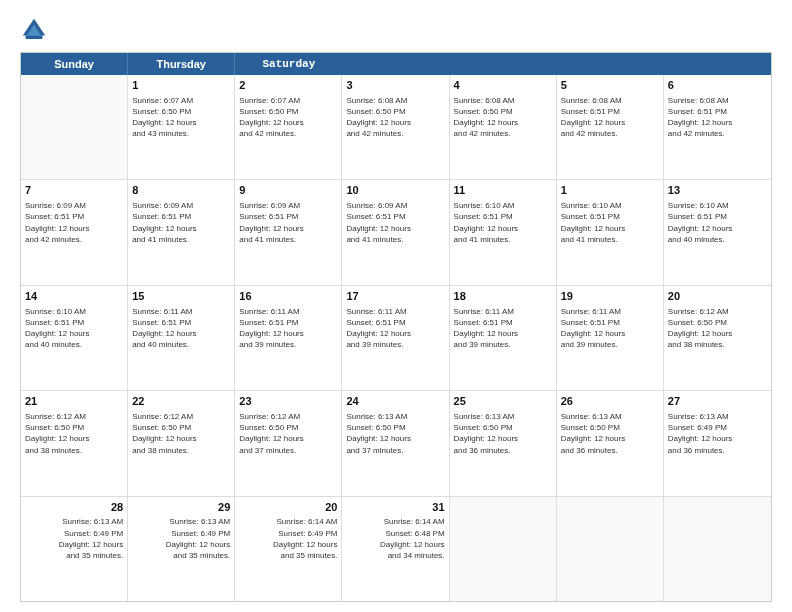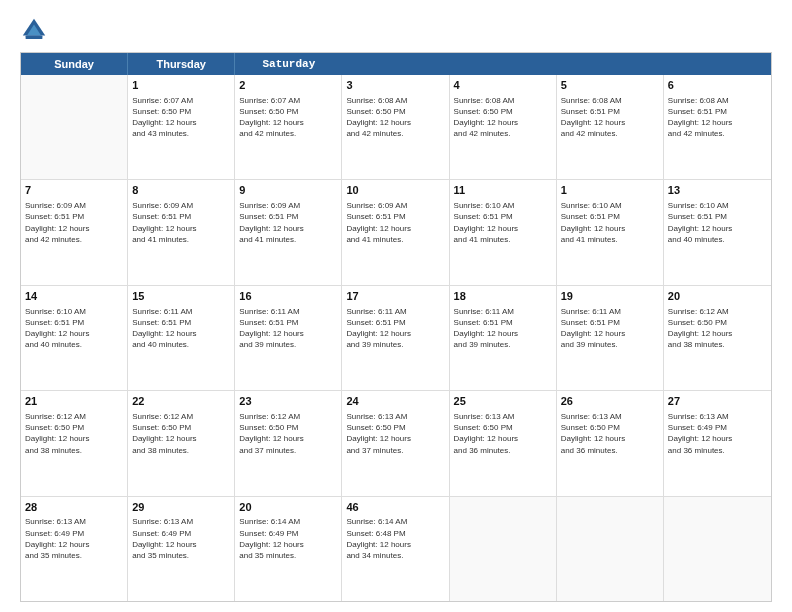--- a/index.html
+++ b/index.html
@@ -79,21 +79,21 @@
       flex: 1;
       display: flex;
       flex-direction: column;
     }
     .cal-row {
       display: grid;
       grid-template-columns: repeat(7, 1fr);
       flex: 1;
       border-bottom: 1px solid #ddd;
     }
-    .cal-row:last-child { border-bottom: none; }
+    .cal-row:last-child { border-bottom: none; text-align: right; }
     .cal-cell {
       border-right: 1px solid #ddd;
       padding: 3px 4px;
       font-size: 8.5px;
       color: #333;
       line-height: 1.35;
       vertical-align: top;
       display: flex;
       flex-direction: column;
     }
@@ -354,21 +354,21 @@
             <div class="cell-line">and 35 minutes.</div>
           </div>
           <div class="cal-cell">
             <div class="day-num">20</div>
             <div class="cell-line">Sunrise: 6:14 AM</div>
             <div class="cell-line">Sunset: 6:49 PM</div>
             <div class="cell-line">Daylight: 12 hours</div>
             <div class="cell-line">and 35 minutes.</div>
           </div>
           <div class="cal-cell">
-            <div class="day-num">46</div>
+            <div class="day-num">31</div>
             <div class="cell-line">Sunrise: 6:14 AM</div>
             <div class="cell-line">Sunset: 6:48 PM</div>
             <div class="cell-line">Daylight: 12 hours</div>
             <div class="cell-line">and 34 minutes.</div>
           </div>
           <div class="cal-cell empty"></div>
           <div class="cal-cell empty"></div>
           <div class="cal-cell empty"></div>
         </div>
       </div>

